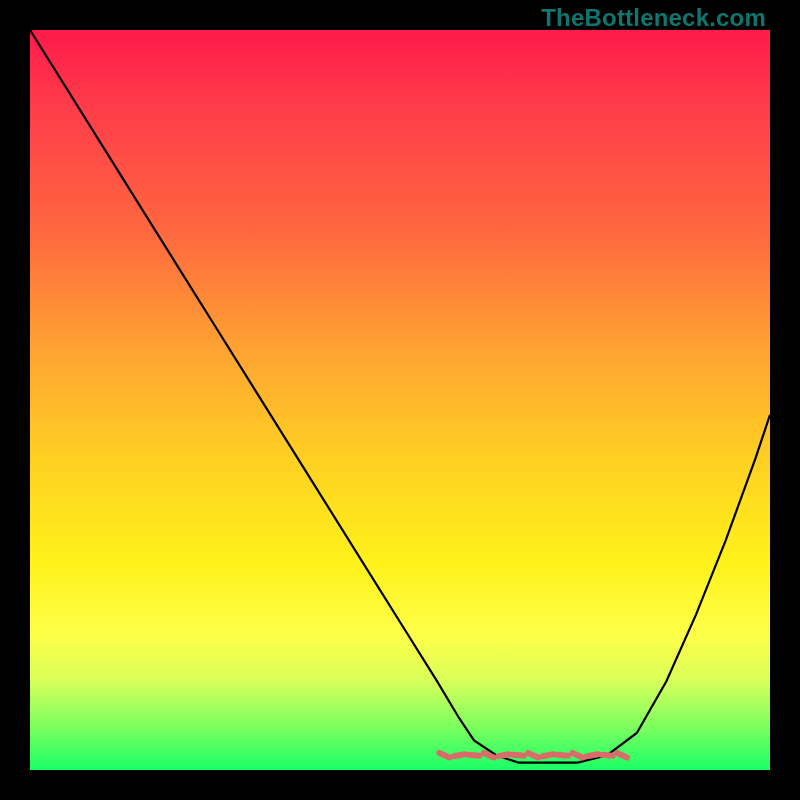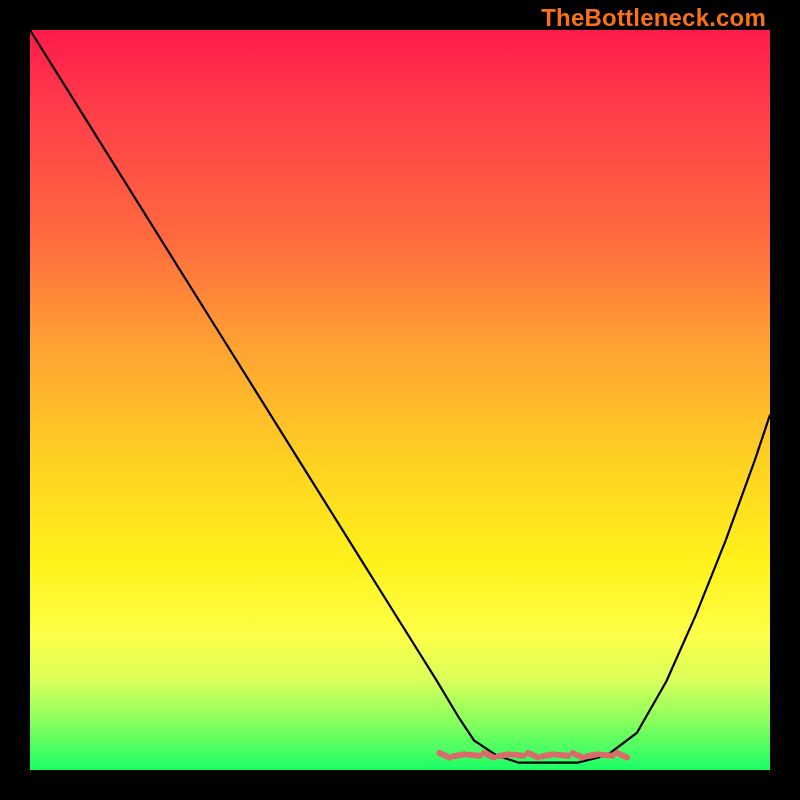--- a/index.html
+++ b/index.html
@@ -39,21 +39,21 @@
       #fdff4a 82%,
       #d8ff5a 88%,
       #7fff5e 94%,
       #1aff66 100%
     );
   }
   .watermark {
     position: absolute;
     top: 4px;
     right: 34px;
-    color: #f97316;
+    color: #0f766e;
     font-size: 24px;
     font-weight: 600;
     letter-spacing: 0.2px;
     user-select: none;
   }
   svg.curve {
     position: absolute;
     inset: 0;
   }
 </style>

